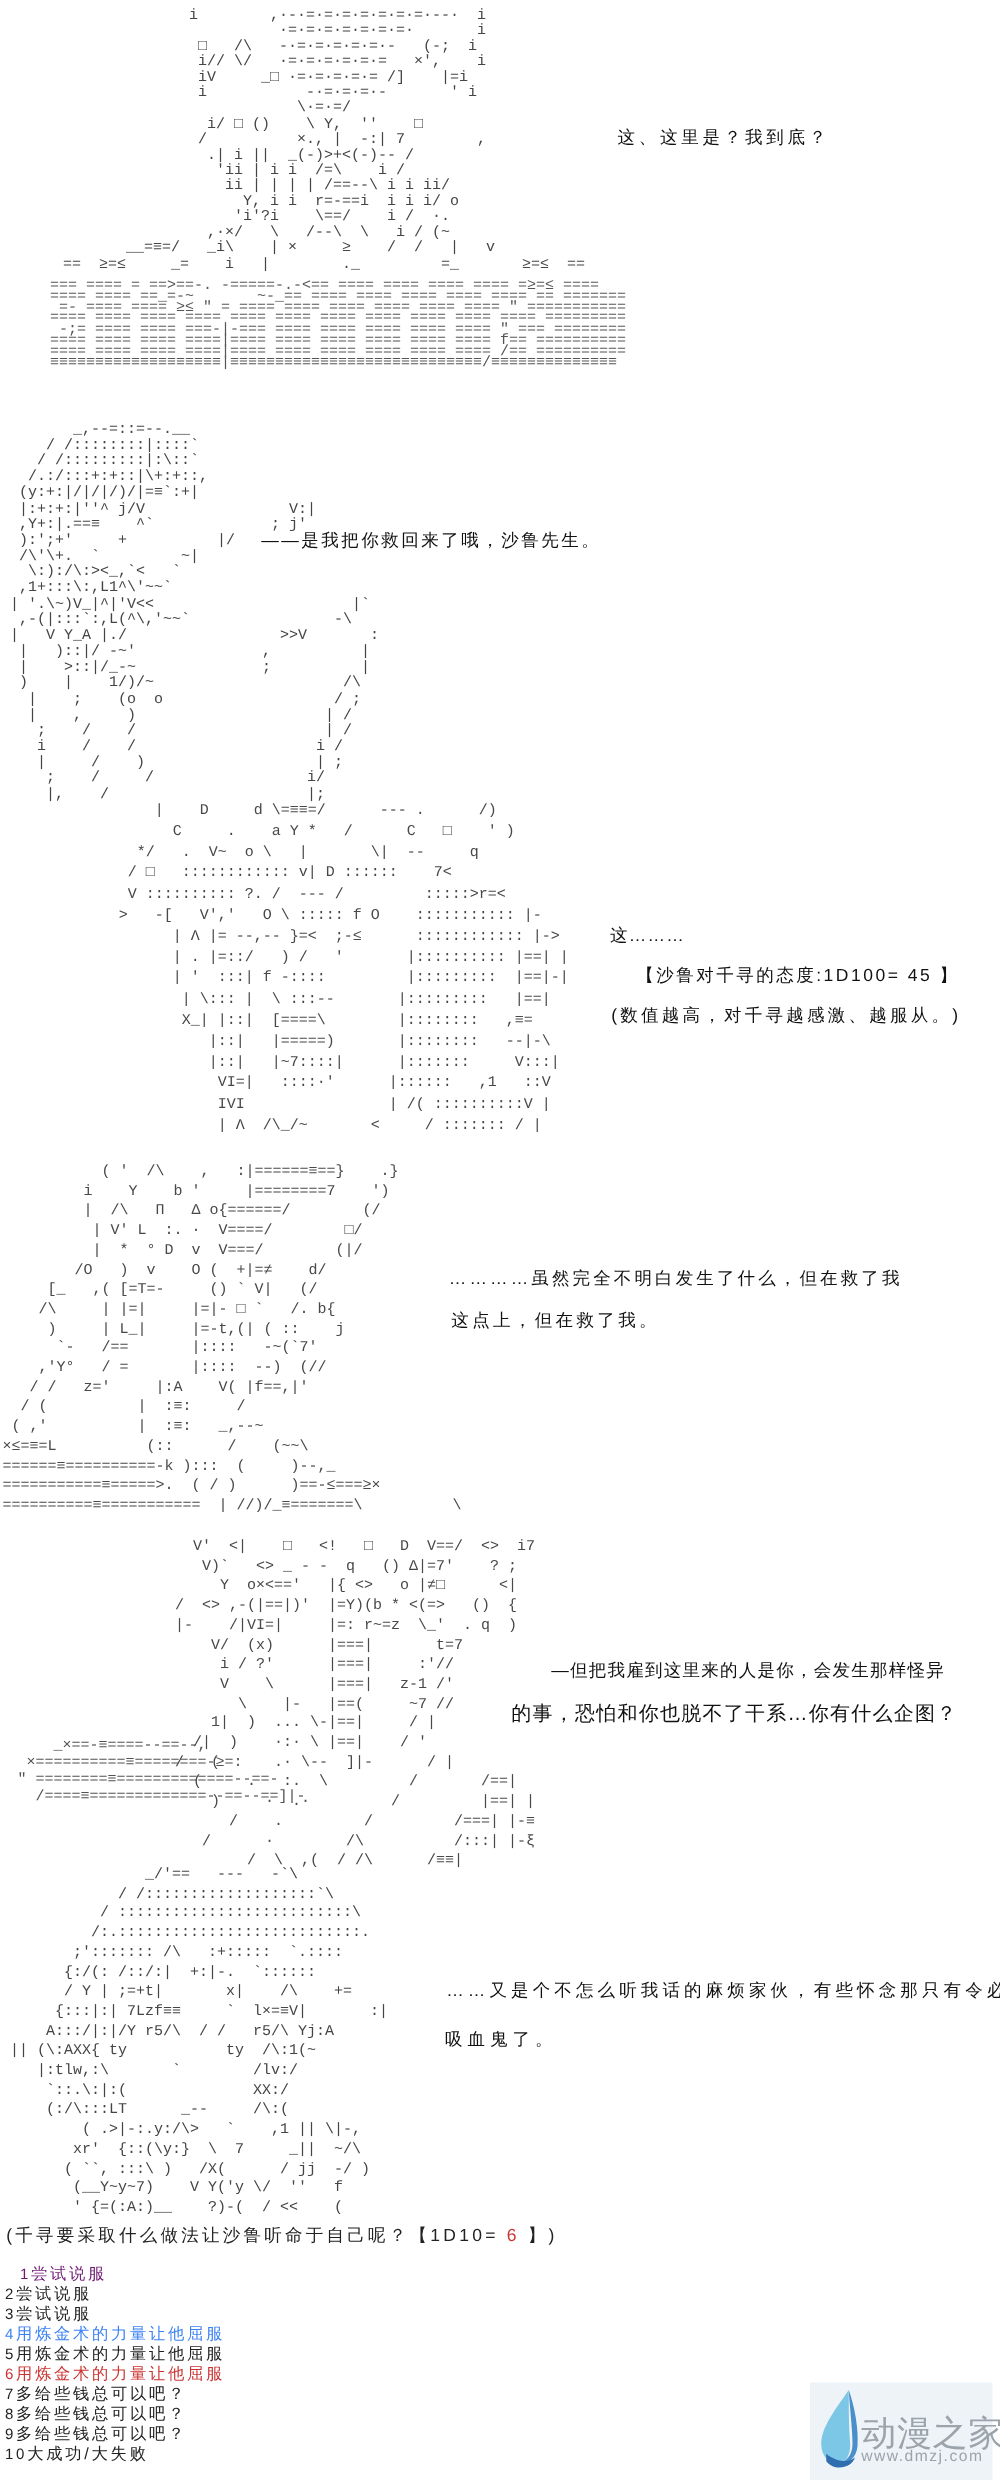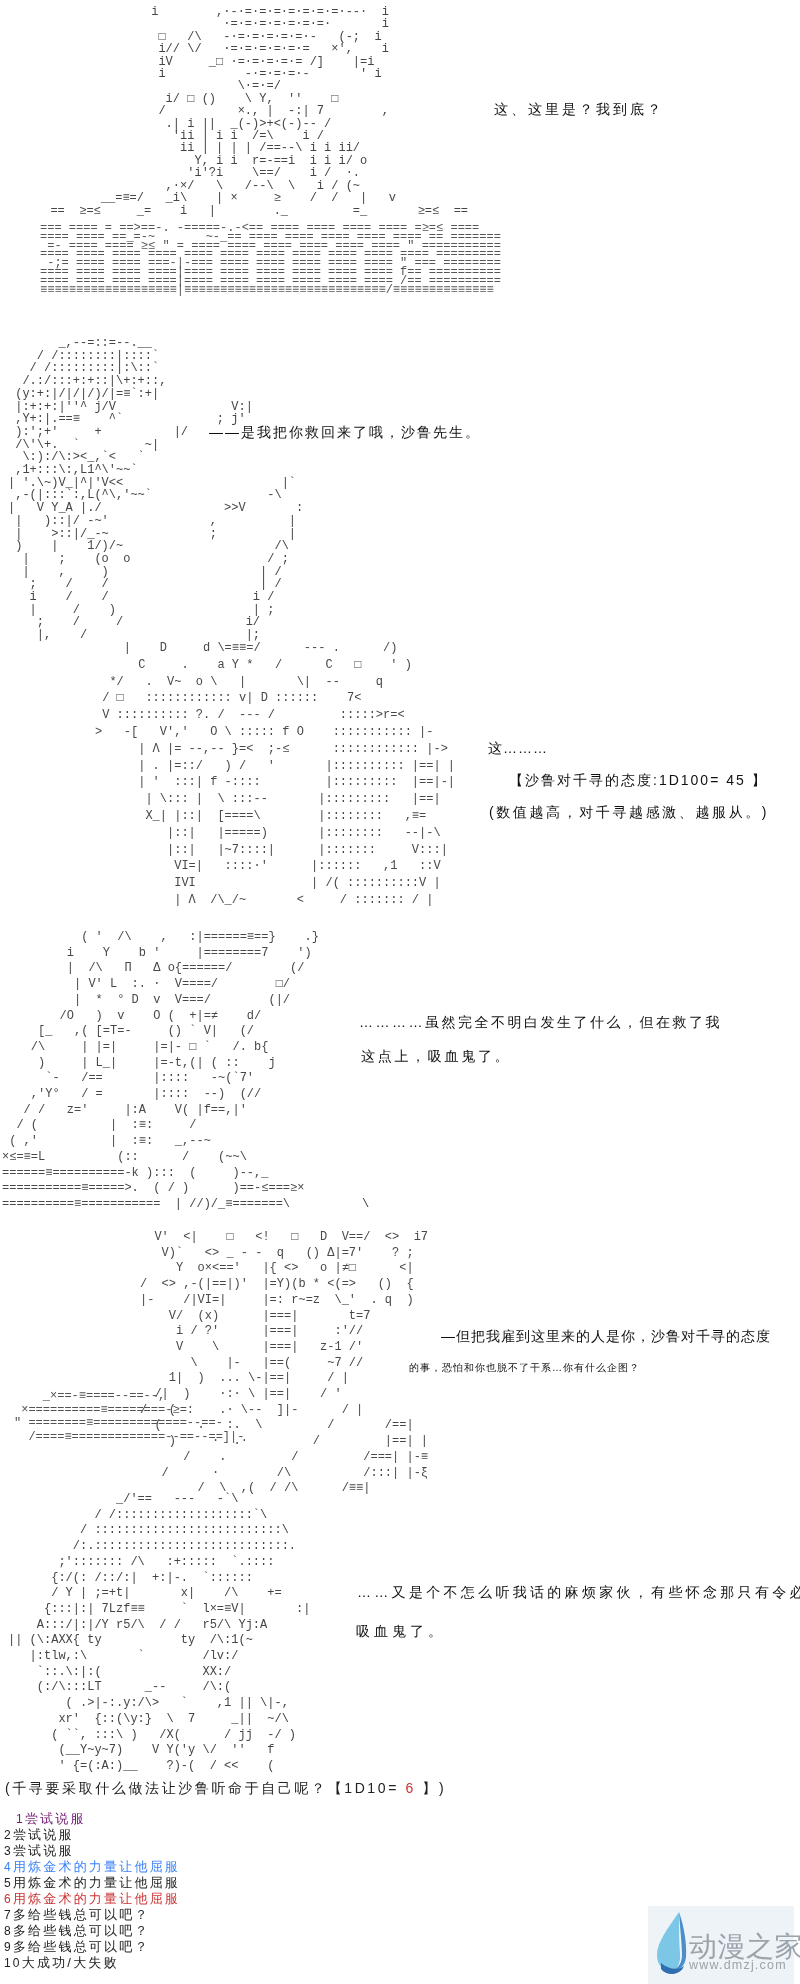--- a/index.html
+++ b/index.html
@@ -143,23 +143,23 @@
     <div>      ( ``, :::\ )   /X(      / jj  -/ )</div>
     <div>       (__Y~y~7)    V Y('y \/  ''   f</div>
     <div>       ' {=(:A:)__    ?)-(  / &lt;&lt;    (</div>
   </div>
 <div class="tx" style="left:494px;top:101px;font-size:14px;color:#111;letter-spacing:3.0px;text-align:center;">这、这里是？我到底？</div>
 <div class="tx" style="left:209px;top:424px;font-size:14px;color:#111;letter-spacing:2.0px;">——是我把你救回来了哦，沙鲁先生。</div>
 <div class="tx" style="left:488px;top:740px;font-size:14px;color:#111;letter-spacing:1.0px;">这………</div>
 <div class="tx" style="left:489px;top:772px;font-size:14px;color:#111;letter-spacing:2.0px;margin-left:20px;">【沙鲁对千寻的态度:1D100= 45 】</div>
 <div class="tx" style="left:489px;top:804px;font-size:14px;color:#111;letter-spacing:2.6px;">(数值越高，对千寻越感激、越服从。)</div>
 <div class="tx" style="left:359px;top:1014px;font-size:14px;color:#111;letter-spacing:2.5px;">…………虽然完全不明白发生了什么，但在救了我</div>
-<div class="tx" style="left:361px;top:1048px;font-size:14px;color:#111;letter-spacing:2.7px;">这点上，吸血鬼了。</div>
-<div class="tx" style="left:441px;top:1328px;font-size:14px;color:#111;letter-spacing:1.0px;">—但把我雇到这里来的人是你，沙鲁对千寻的态度</div>
-<div class="tx" style="left:409px;top:1361px;font-size:10px;color:#111;letter-spacing:1.0px;">的事，恐怕和你也脱不了干系…你有什么企图？</div>
+<div class="tx" style="left:361px;top:1048px;font-size:14px;color:#111;letter-spacing:2.7px;">这点上，但在救了我。</div>
+<div class="tx" style="left:441px;top:1328px;font-size:14px;color:#111;letter-spacing:1.0px;">—但把我雇到这里来的人是你，会发生那样怪异</div>
+<div class="tx" style="left:409px;top:1361px;font-size:16px;color:#111;letter-spacing:1.0px;">的事，恐怕和你也脱不了干系…你有什么企图？</div>
 <div class="tx" style="left:357px;top:1584px;font-size:14px;color:#111;letter-spacing:3.3px;">……又是个不怎么听我话的麻烦家伙，有些怀念那只有令必从的</div>
 <div class="tx" style="left:356px;top:1623px;font-size:14px;color:#111;letter-spacing:4.0px;text-align:center;">吸血鬼了。</div>
 <div class="tx" style="left:5px;top:1780px;font-size:14px;color:#222;letter-spacing:2.6px">(千寻要采取什么做法让沙鲁听命于自己呢？【1D10=<span style="color:#cc3333"> 6 </span>】)</div>
 <div class="tx" style="left:16px;top:1810px;font-size:13px;color:#701a75;letter-spacing:2.2px"><span style="font-size:12px">1</span>尝试说服</div>
 <div class="tx" style="left:4px;top:1826px;font-size:13px;color:#222;letter-spacing:2.2px"><span style="font-size:12px">2</span>尝试说服</div>
 <div class="tx" style="left:4px;top:1842px;font-size:13px;color:#222;letter-spacing:2.2px"><span style="font-size:12px">3</span>尝试说服</div>
 <div class="tx" style="left:4px;top:1858px;font-size:13px;color:#3b82f6;letter-spacing:2.2px"><span style="font-size:12px">4</span>用炼金术的力量让他屈服</div>
 <div class="tx" style="left:4px;top:1874px;font-size:13px;color:#222;letter-spacing:2.2px"><span style="font-size:12px">5</span>用炼金术的力量让他屈服</div>
 <div class="tx" style="left:4px;top:1890px;font-size:13px;color:#cc3333;letter-spacing:2.2px"><span style="font-size:12px">6</span>用炼金术的力量让他屈服</div>
 <div class="tx" style="left:4px;top:1906px;font-size:13px;color:#222;letter-spacing:2.2px"><span style="font-size:12px">7</span>多给些钱总可以吧？</div>

